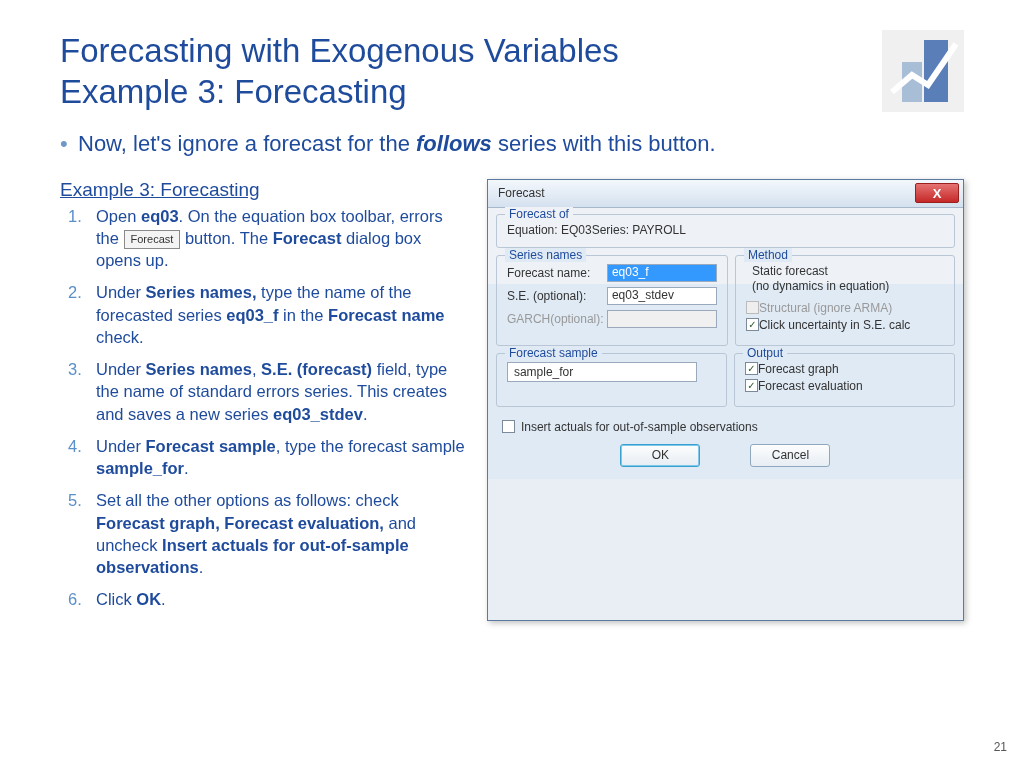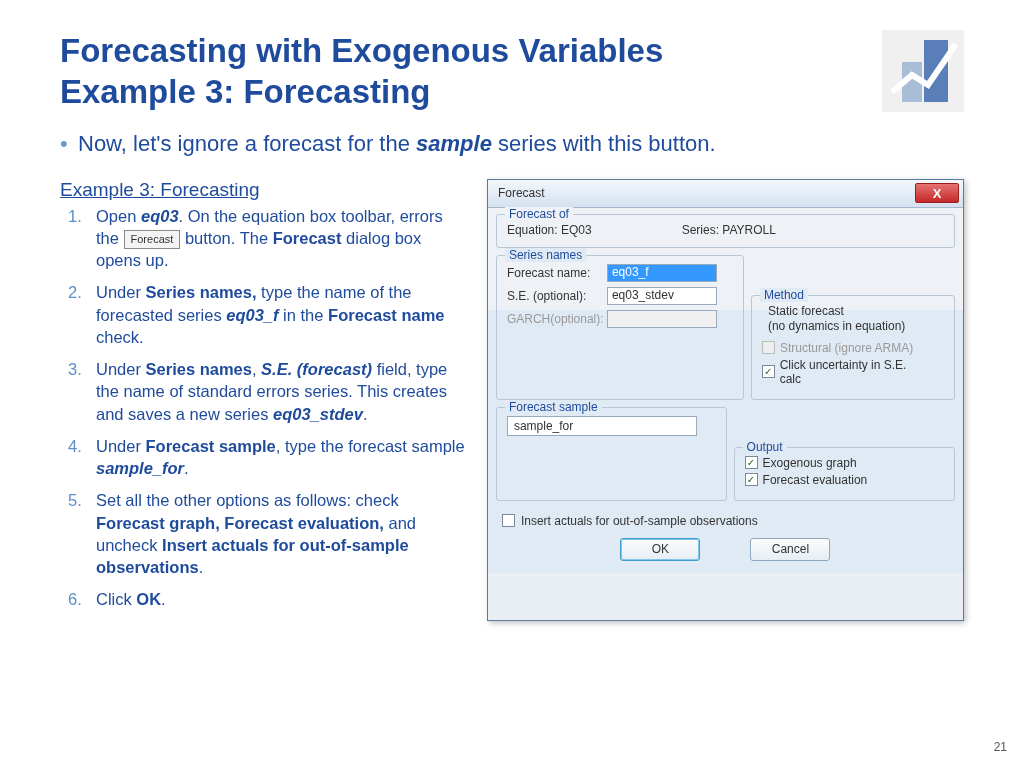--- a/index.html
+++ b/index.html
@@ -3,42 +3,42 @@
 <meta charset="utf-8">
 <style>
   * { box-sizing: border-box; margin: 0; padding: 0; }
   body {
     width: 1024px; height: 768px;
     font-family: Arial, Helvetica, sans-serif;
     background: #fff; position: relative; overflow: hidden;
   }
   .slide { padding: 30px 60px 0 60px; }
   .title-row { display: flex; justify-content: space-between; align-items: flex-start; }
-  .title { color: #1f4b9c; font-size: 33px; font-weight: 700; line-height: 1.25; }
+  .title { color: #1f4b9c; font-size: 33px; font-weight: 400; line-height: 1.25; }
   .logo { width: 82px; height: 82px; background: #f0f0f0; position: relative; flex-shrink: 0; margin-left: 20px; }
   .logo .bar1 { position: absolute; left: 20px; bottom: 10px; width: 20px; height: 40px; background: #a8bdd6; }
   .logo .bar2 { position: absolute; left: 42px; bottom: 10px; width: 24px; height: 62px; background: #5a7fb8; }
   .logo svg { position: absolute; left: 0; top: 0; }
   .intro { color: #1f4b9c; font-size: 22px; margin-top: 18px; padding-left: 18px; position: relative; }
   .intro::before { content: "•"; position: absolute; left: 0; color: #7097c9; }
   .intro .em { font-weight: bold; font-style: italic; }
   .body-row { display: flex; margin-top: 22px; gap: 18px; }
   .left-col { width: 420px; }
   .example-h { color: #1f4b9c; font-size: 19px; text-decoration: underline; margin-bottom: 4px; }
   .steps { list-style: none; counter-reset: step; }
   .steps li {
     color: #1f4b9c; font-size: 16.5px; line-height: 1.35;
     padding-left: 36px; position: relative; margin-bottom: 10px;
   }
   .steps li::before {
     counter-increment: step; content: counter(step) ".";
     position: absolute; left: 8px; color: #5a8fc9;
   }
   .steps b { font-weight: bold; }
-  .steps .ib { font-weight: bold; font-style: italic; }
+  .steps .ib { font-weight: bold; }
   .fc-btn {
     display: inline-block; border: 1px solid #8a8a8a;
     background: #f4f4f4; color: #333; font-size: 11px;
     padding: 1px 6px; font-style: normal; font-weight: normal;
     vertical-align: middle;
   }
   
   .dialog {
     width: 490px; font-size: 12px; color: #333;
     border: 1px solid #5a7aa0; background: #e9eef5;
@@ -55,44 +55,44 @@
   .closebtn {
     width: 44px; height: 20px; margin-right: 4px;
     background: linear-gradient(#e57373, #c62828);
     border: 1px solid #9a1f1f; border-radius: 2px;
     color: #fff; font-size: 13px; font-weight: bold;
     display: flex; align-items: center; justify-content: center;
   }
   .dbody { padding: 6px 8px 10px 8px; background: linear-gradient(#eef2f7 0%, #eef2f7 28%, #e0eaf4 28%, #e0eaf4 100%); }
   .fs {
     border: 1px solid #b8c6d6; border-radius: 3px;
-    padding: 8px 26px 10px 10px; margin-bottom: 7px;
+    padding: 8px 10px 10px 10px; margin-bottom: 7px;
     position: relative; background: transparent;
   }
   .fs-title {
     position: absolute; top: -8px; left: 8px;
     background: #eef2f7; padding: 0 4px;
     color: #1f4b9c; font-size: 12px;
   }
   .fs-title.low { background: #e0eaf4; }
-  .fof-row { display: flex; gap: 90px; font-size: 12px; }
+  .fof-row { display: flex; font-size: 12px; }
   .two-col { display: flex; gap: 7px; }
   .two-col .fs:first-child { flex: 1.05; }
-  .two-col .fs:last-child { flex: 1; margin-top: 40px; }
+  .two-col .fs:last-child { flex: 1; }
   .frow { display: flex; align-items: center; margin-bottom: 5px; }
   .frow label { width: 100px; font-size: 12px; }
   .tin {
     border: 1px solid #9aaabc; background: #fff; height: 18px;
     padding: 0 4px; font-size: 12px; width: 110px;
   }
   .tin.sel { background: #3399ff; color: #fff; }
   .tin.dis { background: #f0f0f0; color: #999; }
   .frow.dis label { color: #999; }
   .mtxt { font-size: 12px; line-height: 1.3; margin-bottom: 6px; padding-left: 6px; }
-  .cb-row { display: flex; align-items: center; gap: 5px; font-size: 12px; margin-bottom: 3px; }
+  .cb-row { display: flex; align-items: center; font-size: 12px; margin-bottom: 3px; }
   .cb {
     width: 13px; height: 13px; border: 1px solid #7a8a9a;
     background: #fff; display: inline-flex; align-items: center; justify-content: center;
     font-size: 10px; color: #2a5a2a;
   }
   .cb.dis { background: #eee; border-color: #bbb; }
   .samp-in {
     border: 1px solid #9aaabc; background: #fff; height: 20px;
     padding: 2px 6px; font-size: 12px; width: 190px;
   }
@@ -119,21 +119,21 @@
     <div class="logo">
       <div class="bar1"></div>
         <div class="bar2"></div>
       <svg width="82" height="82">
           <polyline points="10,62 30,45 46,55 74,14" stroke="#fff" stroke-width="6" fill="none"></polyline>
         </svg>
     </div>
   </div>
 
   <p class="intro">
-    <span>Now, let's ignore a forecast for the </span><span class="em">sample</span><span> series with this button.</span>
+    <span>Now, let's ignore a forecast for the </span><span class="em">follows</span><span> series with this button.</span>
   </p>
 
   <div class="body-row">
     <div class="left-col">
       <div class="example-h">Example 3: Forecasting</div>
       <ol class="steps">
         <li>
           <span>Open </span><span class="ib">eq03</span><span>. On the equation box toolbar, errors the </span><span class="fc-btn">Forecast</span><span> button. The </span><b>Forecast</b><span> dialog box opens up.</span>
         </li>
         <li>
@@ -205,21 +205,21 @@
 
         <div class="two-col">
           <div class="fs">
             <span class="fs-title low">Forecast sample</span>
             <div class="samp-in">sample_for</div>
           </div>
           <div class="fs">
             <span class="fs-title low">Output</span>
             <div class="cb-row">
               <span class="cb">✓</span>
-              <span>Exogenous graph</span>
+              <span>Forecast graph</span>
             </div>
             <div class="cb-row">
               <span class="cb">✓</span>
               <span>Forecast evaluation</span>
             </div>
           </div>
         </div>
 
         <div class="insert-row">
           <span class="cb"></span>

